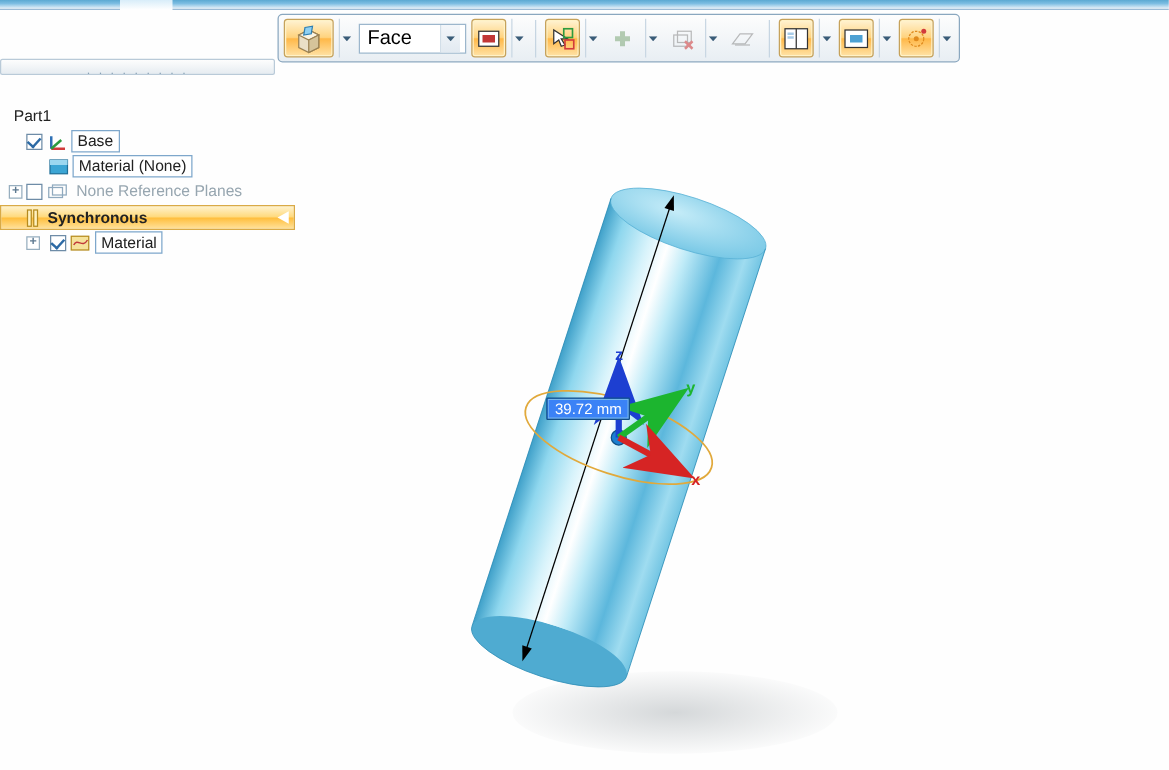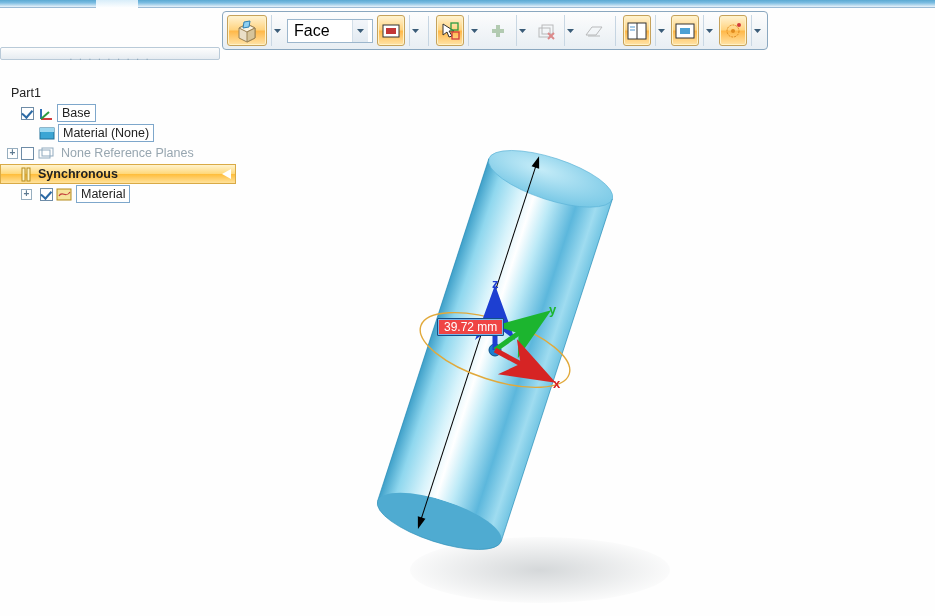--- a/index.html
+++ b/index.html
@@ -73,21 +73,21 @@
   .row-sync .arrow {
      margin-left:auto; width:0;height:0; border-top:5px solid transparent;
      border-bottom:5px solid transparent; border-right:9px solid #FFFFFF;
   }
 
   
   .viewport { position:absolute; top:60px; left:240px; width:695px; height:556px;}
 
   
   .dimbox {
-    position:absolute; background:#ef4444; color:#FFF; font-size:12px; font-weight:500;
+    position:absolute; background:#3b82f6; color:#FFF; font-size:12px; font-weight:500;
     border:1px solid #124F87; padding:1px 6px; border-radius:1px;
     box-shadow:0 0 0 1px #77B7EC inset;
   }
 </style>
 </head>
 <body>
 
 <div class="top-accent"></div>
 <div class="accent-mid"></div>
 

